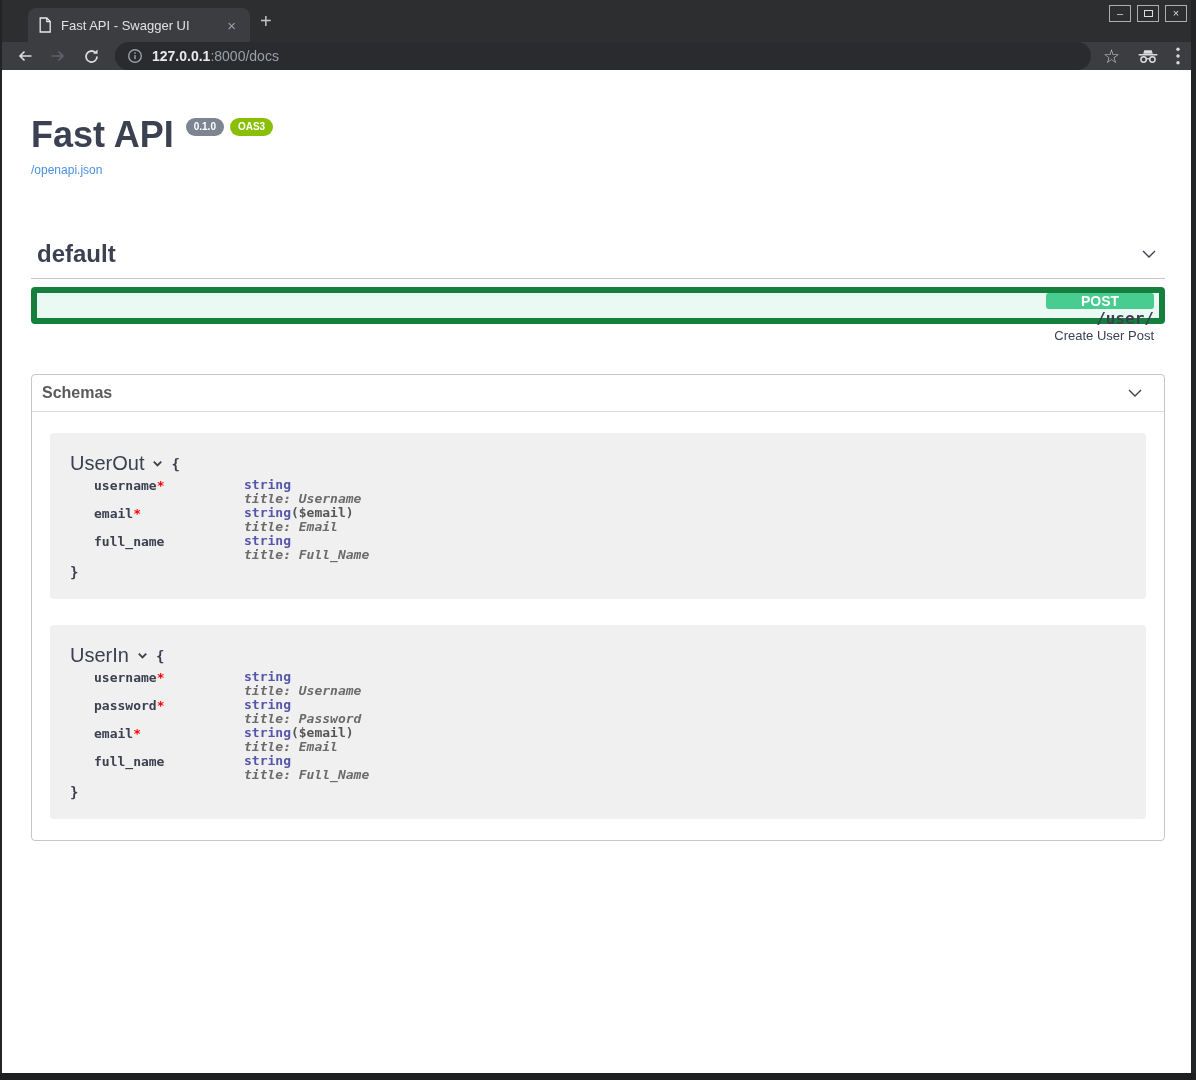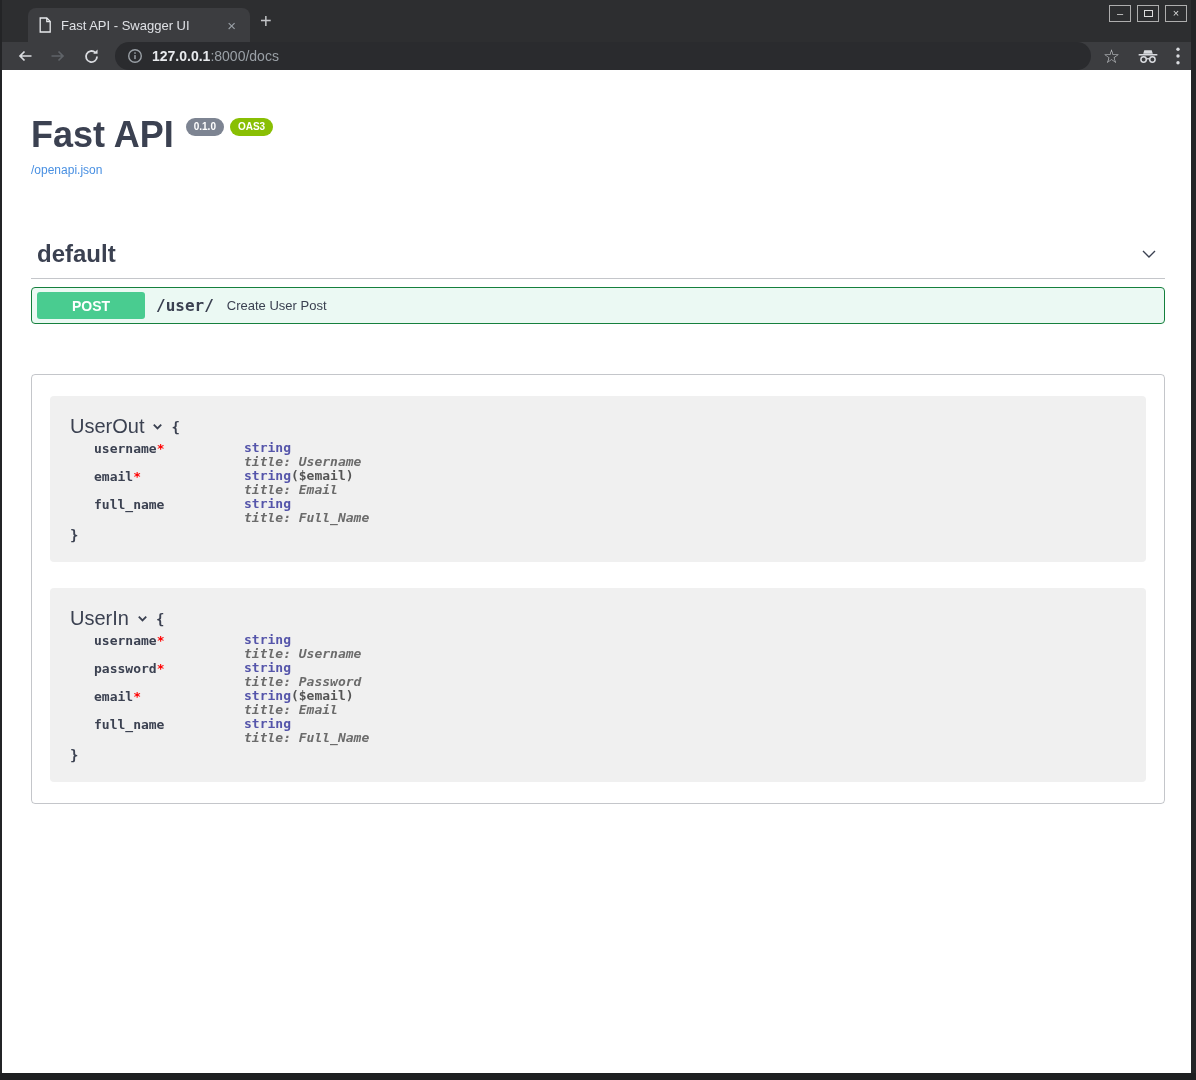--- a/index.html
+++ b/index.html
@@ -43,22 +43,22 @@
   .badge { color:#fff; font-size:10px; font-weight:700; padding:3px 8px; border-radius:10px; line-height:1.2; }
   .badge-version { background:#7d8492; }
   .badge-oas { background:#89bf04; }
   .spec-link { display:inline-block; margin-top:10px; font-size:12px; color:#4990e2; text-decoration:none; }
 
   .tag-section { margin-top:58px; }
   .tag-header { display:flex; justify-content:space-between; align-items:center;
                 border-bottom:1px solid rgba(59,65,81,.3); padding:4px 6px 10px 6px; cursor:pointer; }
   .tag-header h3 { font-size:24px; font-weight:700; color:#3b4151; }
 
-  .opblock { margin-top:8px; border:1px solid #15803d; border-radius:4px; background:#ebf9f3;
-             height:37px; display:flex; align-items:center; padding:0 5px; cursor:pointer; }
+  .opblock { margin-top:8px; border:6px solid #15803d; border-radius:4px; background:#ebf9f3;
+             height:37px; display:flex; align-items:flex-end; padding:0 5px; cursor:pointer;flex-direction:column; }
   .op-method { width:108px; height:27px; background:#49cc90; border-radius:3px; color:#fff;
                font-weight:700; font-size:14px; display:flex; align-items:center; justify-content:center; }
   .op-path { font-family:"DejaVu Sans Mono", monospace; font-weight:700; font-size:16px; color:#3b4151; margin-left:11px; }
   .op-summary { font-size:13px; color:#3b4151; margin-left:13px; }
 
   .models-section { margin-top:50px; border:1px solid rgba(59,65,81,.3); border-radius:4px; }
   .models-header { height:37px; display:flex; justify-content:space-between; align-items:center;
                    padding:0 19px 0 10px; border-bottom:1px solid rgba(59,65,81,.2); cursor:pointer; }
   .models-header h4 { font-size:16px; font-weight:700; color:#5a5a5a; }
   .models-content { padding:21px 18px; }
@@ -181,20 +181,28 @@
         </span>
       </div>
       <div class="opblock">
         <span class="op-method">POST</span>
         <span class="op-path">/user/</span>
         <span class="op-summary">Create User Post</span>
       </div>
     </div>
 
     <div class="models-section">
+      <div class="models-header">
+        <h4>Schemas</h4>
+        <span>
+          <svg width="20" height="20" viewBox="0 0 20 20">
+              <path d="M4 7 l6 6 6 -6" fill="none" stroke="#3b4151" stroke-width="1.4"></path>
+            </svg>
+        </span>
+      </div>
 
       <div class="models-content">
 
         <div class="model-box">
           <div class="model-title-row">
             <span class="model-title">UserOut</span>
             <span>
               <svg width="13" height="13" viewBox="0 0 14 14">
                   <path d="M3 5 l4 4 4 -4" fill="none" stroke="#3b4151" stroke-width="2"></path>
                 </svg>

